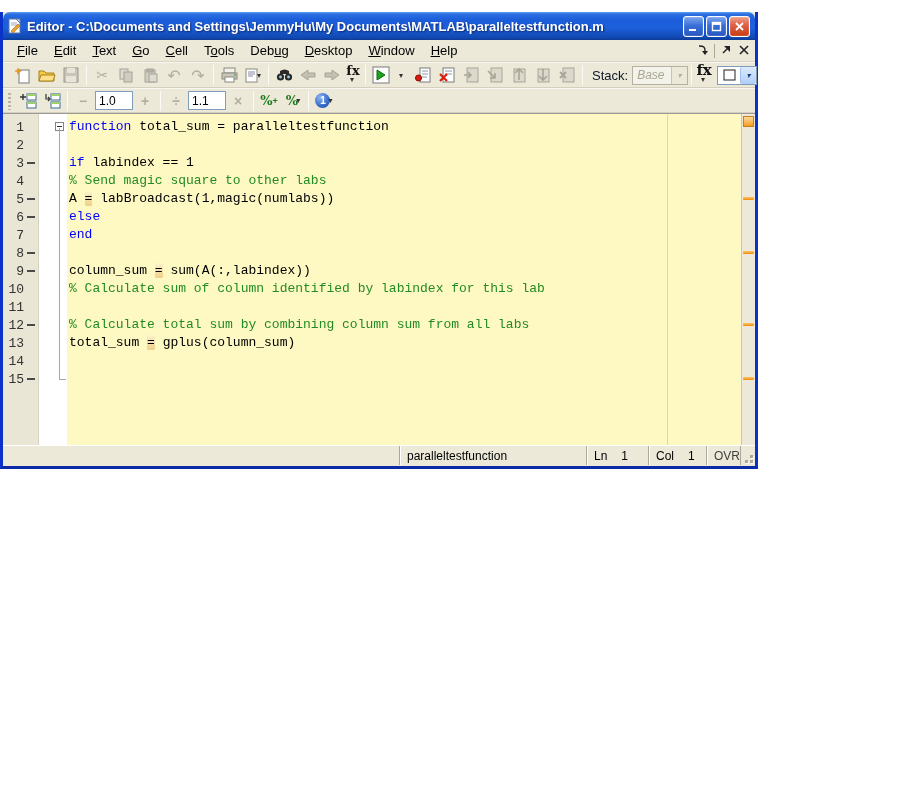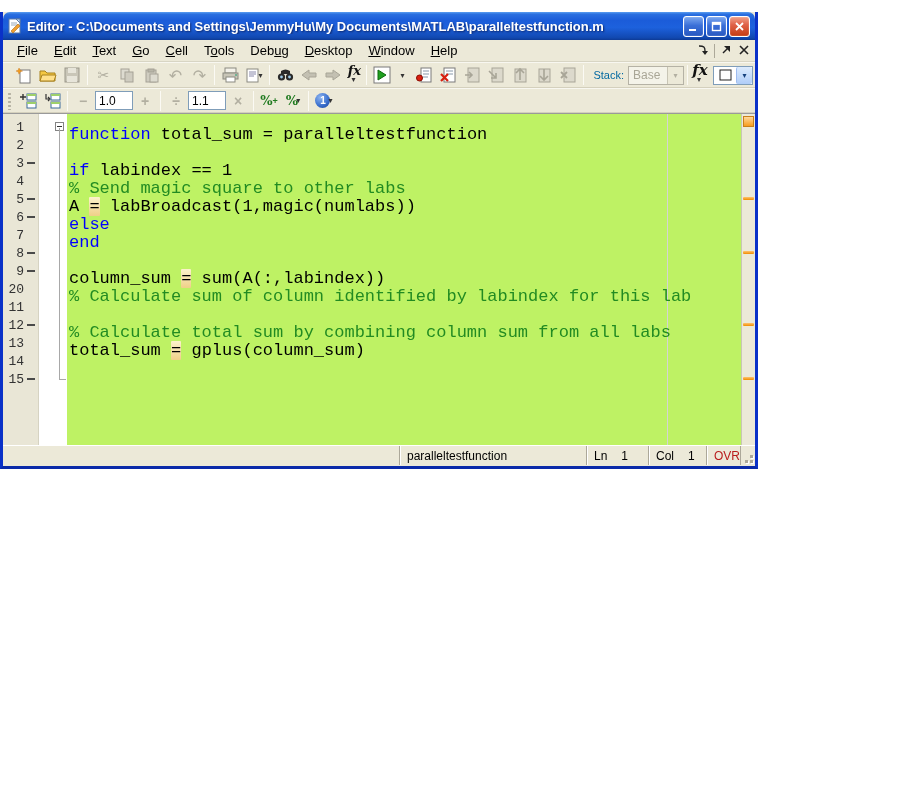--- a/index.html
+++ b/index.html
@@ -33,69 +33,69 @@
     border-bottom:1px solid #d4d0bd; padding:0 2px; }
   .tb1 { height:26px; } .tb2 { height:25px; }
   .grip { width:5px; height:18px; margin:0 4px 0 2px;
     background-image:radial-gradient(circle,#b4b1a2 1.1px,rgba(0,0,0,0) 1.3px); background-size:5px 4px; }
   .tbtn { width:24px; height:22px; display:flex; align-items:center; justify-content:center; flex:0 0 auto; }
   .tbtn.narrow { width:18px; }
   .tsep { width:1px; height:20px; background:#b9b6a7; border-right:1px solid #fbfaf4; margin:0 3px; flex:0 0 auto;}
   .caret { font-size:8px; color:#333; margin-left:-2px; }
   .gly { font-size:14px; color:#555; }
   .gly.dis { color:#b2afa1; }
-  .stack-label { font-size:11px; color:#0369a1; margin:0 4px 0 6px; white-space:nowrap; }
-  .combo { display:flex; align-items:center; height:19px; border:1px solid #b5b2a5; background:#f4f3e9; }
+  .stack-label { font-size:13px; color:#0f172a; margin:0 4px 0 6px; white-space:nowrap; }
+  .combo { display:flex; align-items:center; height:19px; border:1px solid #b5b2a5; background:#f4f3e9;font-style:italic; }
   .combo .cv { width:38px; font-size:12px; color:#a9a696; padding:0 4px; }
   .combo .cbtn { width:16px; height:17px; background:#ece9d8; border-left:1px solid #c8c5b5;
     display:flex; align-items:center; justify-content:center; color:#b2afa1; font-size:8px; }
   .combo.on { border:1px solid #7f9db9; background:#fff; }
   .combo.on .cbtn { background:linear-gradient(180deg,#dcebfd,#b0cdf8); color:#16417e; border-left:1px solid #9ebcf0; border-radius:2px;}
   .fxwrap { display:flex; flex-direction:column; align-items:center; line-height:9px; margin:0 3px; }
-  .fxtext { font-size:13px; font-style:italic; font-weight:bold; font-family:"DejaVu Serif", serif; color:#111; }
+  .fxtext { font-size:13px; font-weight:bold; font-family:"DejaVu Serif", serif; color:#111; }
   .num-input { width:38px; height:19px; border:1px solid #7f9db9; font-size:12px; padding:1px 3px;
     font-family:"Liberation Sans",sans-serif; }
   .pct { font-family:"DejaVu Serif",serif; color:#1f7a1f; font-weight:bold; font-size:13px; }
   .pctsub { font-size:9px; color:#1f7a1f; font-weight:bold; }
   .infoball { width:15px; height:15px; border-radius:50%;
     background:radial-gradient(circle at 35% 30%,#8db4ef,#3c71cf 55%,#163f96); color:#fff; font-size:10px;
     font-weight:bold; display:flex; align-items:center; justify-content:center; }
   
   .editor { height:332px; display:flex; background:#fff; border-top:1px solid #9a9a9a; position:relative; }
   .gutter { width:36px; background:#e9e6d6; border-right:1px solid #d6d3c2; display:flex; flex-direction:column;
     padding-top:4px; font-family:"Liberation Mono", monospace; font-size:13px; color:#333; flex:0 0 auto; }
   .grow { height:18px; display:flex; align-items:center; }
   .gnum { width:21px; text-align:right; }
   .gdash { width:14px; text-align:center; color:#333; font-weight:bold; }
   .gdash .bar { display:inline-block; width:8px; height:2px; background:#4a4a4a; vertical-align:middle; }
   .foldcol { width:28px; background:#fff; position:relative; flex:0 0 auto; }
   .foldbox { position:absolute; left:16px; top:8px; width:9px; height:9px; border:1px solid #848484; background:#fff; }
   .foldbox::after { content:""; position:absolute; left:1px; top:3px; width:5px; height:1px; background:#333; }
   .foldline { position:absolute; left:20px; top:14px; width:7px; height:252px;
     border-left:1px solid #a8a8a8; border-bottom:1px solid #a8a8a8; }
-  .codearea { flex:1; background:#bef264; padding:12px 0 0 2px; position:relative;
-    font-family:"Liberation Mono", monospace; font-size:17px; color:#000; overflow:hidden; }
+  .codearea { flex:1; background:#fef9c3; padding:4px 0 0 2px; position:relative;
+    font-family:"Liberation Mono", monospace; font-size:13px; color:#000; overflow:hidden; }
   .marginline { position:absolute; left:600px; top:0; bottom:0; width:1px; background:#d4d4d4; }
   .crow { height:18px; line-height:18px; white-space:pre; position:relative; }
   .seg-kw { color:#0000ff; }
   .seg-cm { color:#228b22; }
   .seg-tx { color:#000; }
   .seg-hl { color:#000; background:linear-gradient(180deg,#fcf2cc,#efd088); border-radius:1px; }
   .mbar { width:14px; background:#ece9d8; border-left:1px solid #c9c6b5; position:relative; flex:0 0 auto; }
   .msquare { position:absolute; left:1px; top:2px; width:11px; height:11px; border:1px solid #c87f1a;
     background:linear-gradient(180deg,#ffd89a,#f79b1e); }
   .mdash { position:absolute; left:1px; width:11px; height:3px; border-radius:1px;
     background:linear-gradient(180deg,#ffc26e,#f08c00); }
   
   .statusbar { height:20px; display:flex; align-items:stretch; background:#ece9d8; border-top:1px solid #fff;
     font-size:12px; color:#000; }
   .sseg { display:flex; align-items:center; padding:0 6px; border-left:1px solid #fff; border-right:1px solid #aca899; white-space:nowrap;}
   .sseg.first { flex:1; border-left:none; }
   .sseg .lbl { margin-right:14px; }
-  .sseg.ovr { color:#b91c1c; }
+  .sseg.ovr { color:#404040; }
   .sgrip { width:14px; position:relative; }
   .sgrip i { position:absolute; width:3px; height:3px; background:#aca899; box-shadow:1px 1px 0 #fff; }
   .sgrip i:nth-child(1){ right:2px; bottom:2px; } .sgrip i:nth-child(2){ right:2px; bottom:7px; }
   .sgrip i:nth-child(3){ right:7px; bottom:2px; }
 </style>
 </head>
 <body>
 
 <div class="xpwin">
 
@@ -408,21 +408,21 @@
         </div>
         <div class="grow">
           <span class="gnum">8</span>
           <span class="gdash"><i class="bar"></i></span>
         </div>
         <div class="grow">
           <span class="gnum">9</span>
           <span class="gdash"><i class="bar"></i></span>
         </div>
         <div class="grow">
-          <span class="gnum">20</span>
+          <span class="gnum">10</span>
           <span class="gdash"></span>
         </div>
         <div class="grow">
           <span class="gnum">11</span>
           <span class="gdash"></span>
         </div>
         <div class="grow">
           <span class="gnum">12</span>
           <span class="gdash"><i class="bar"></i></span>
         </div>

